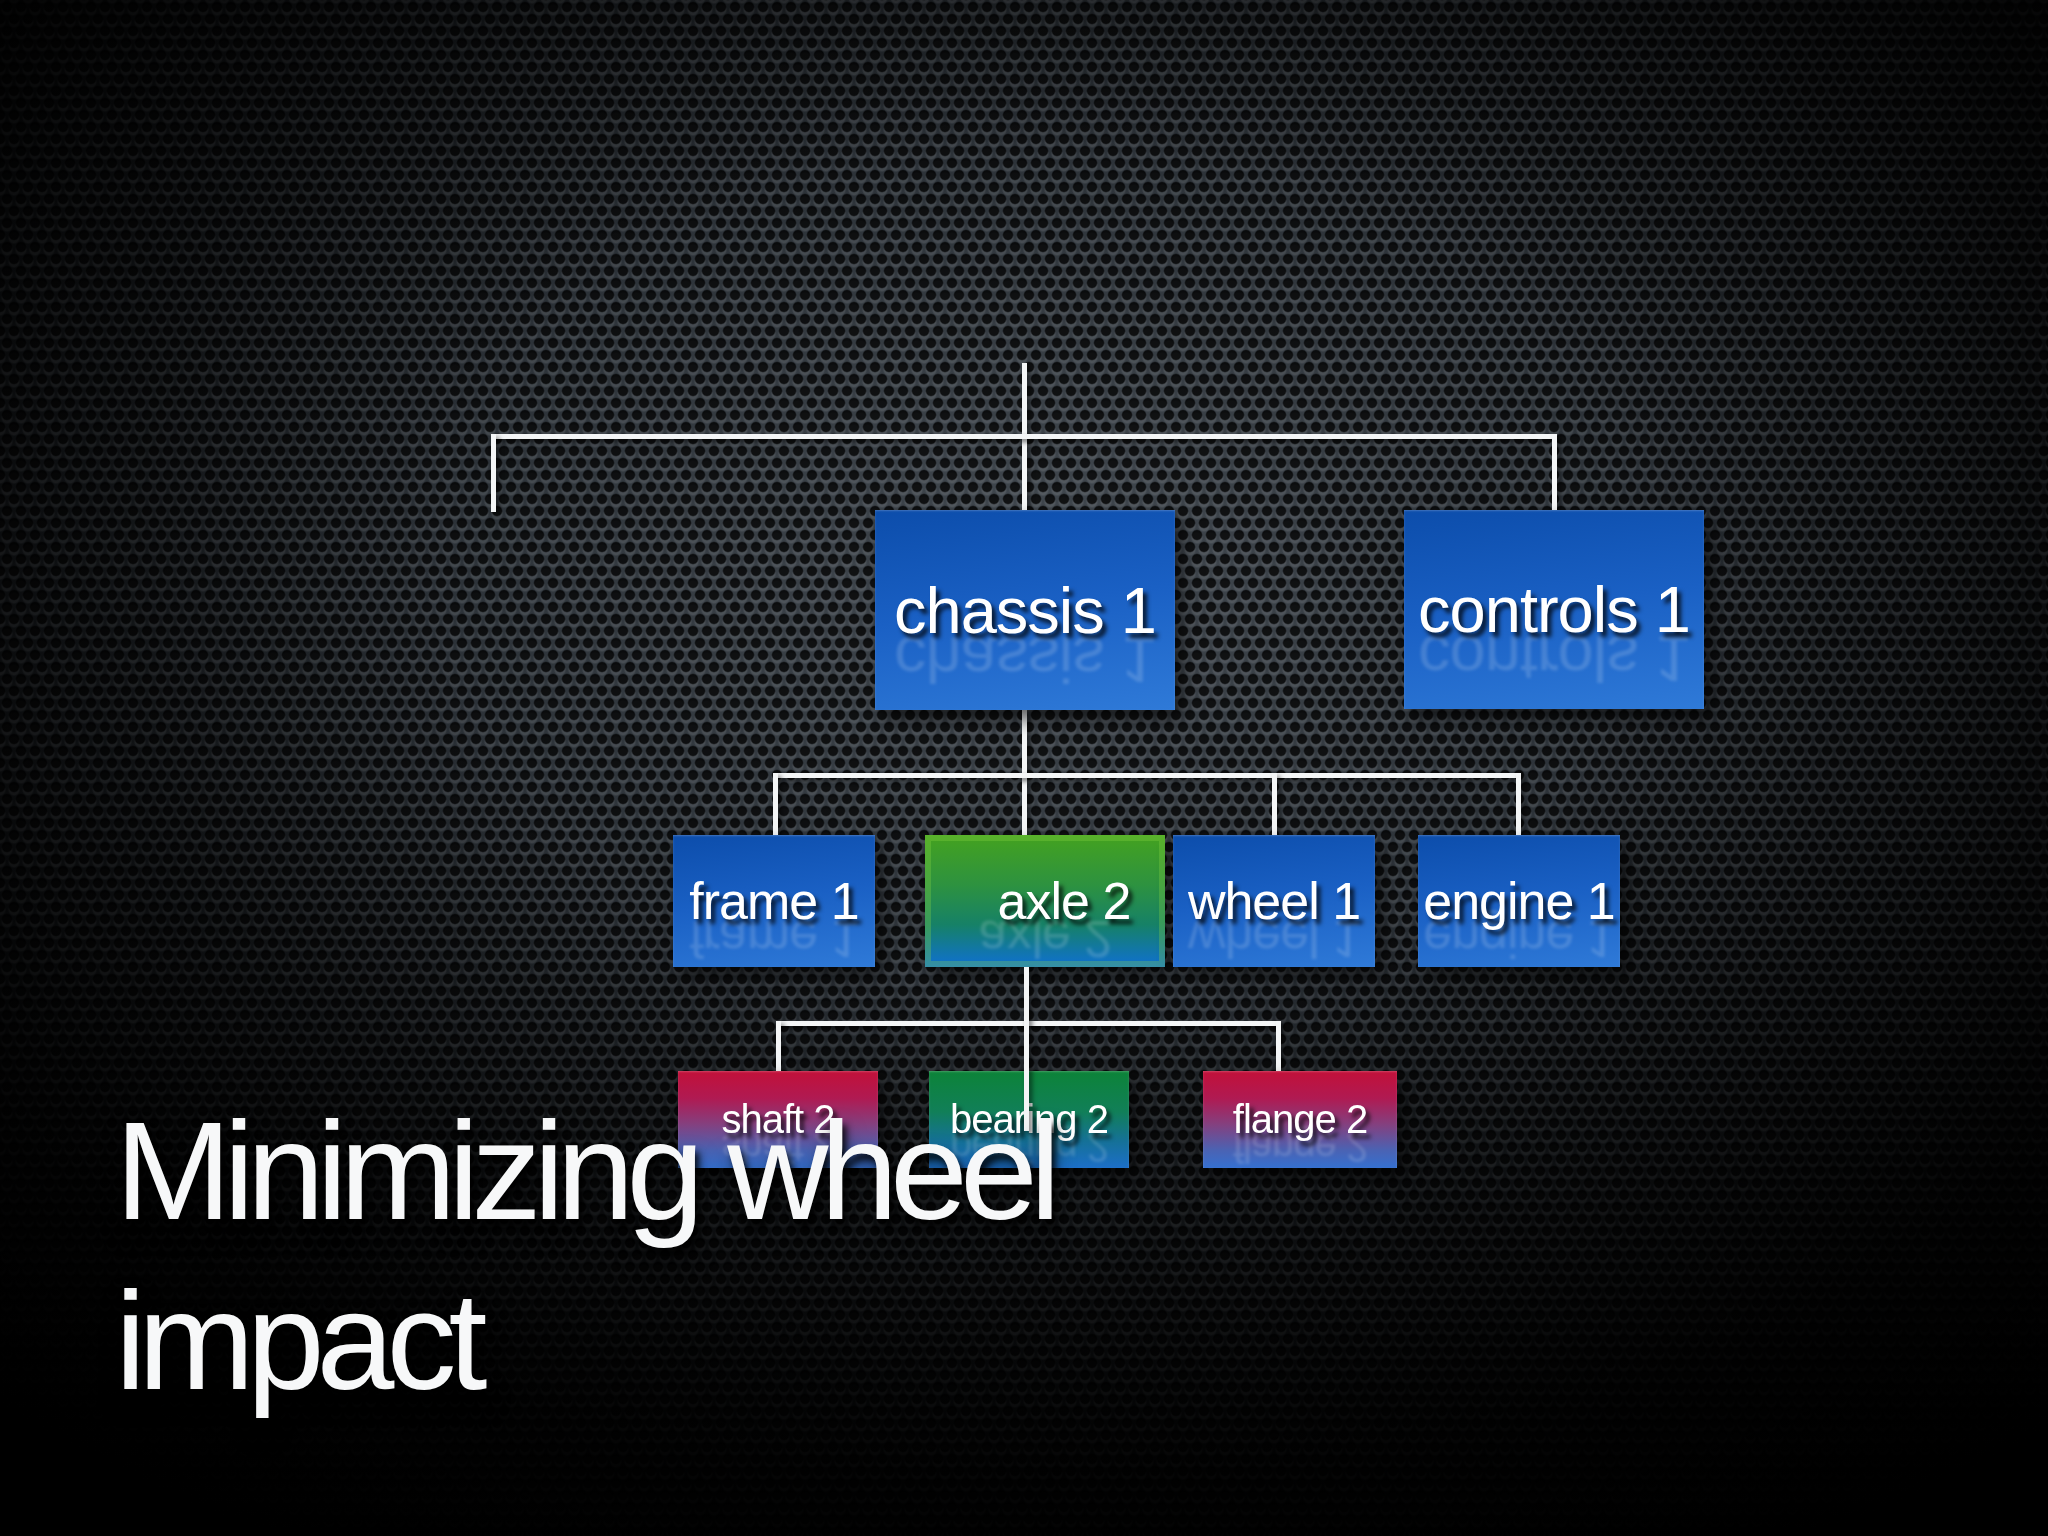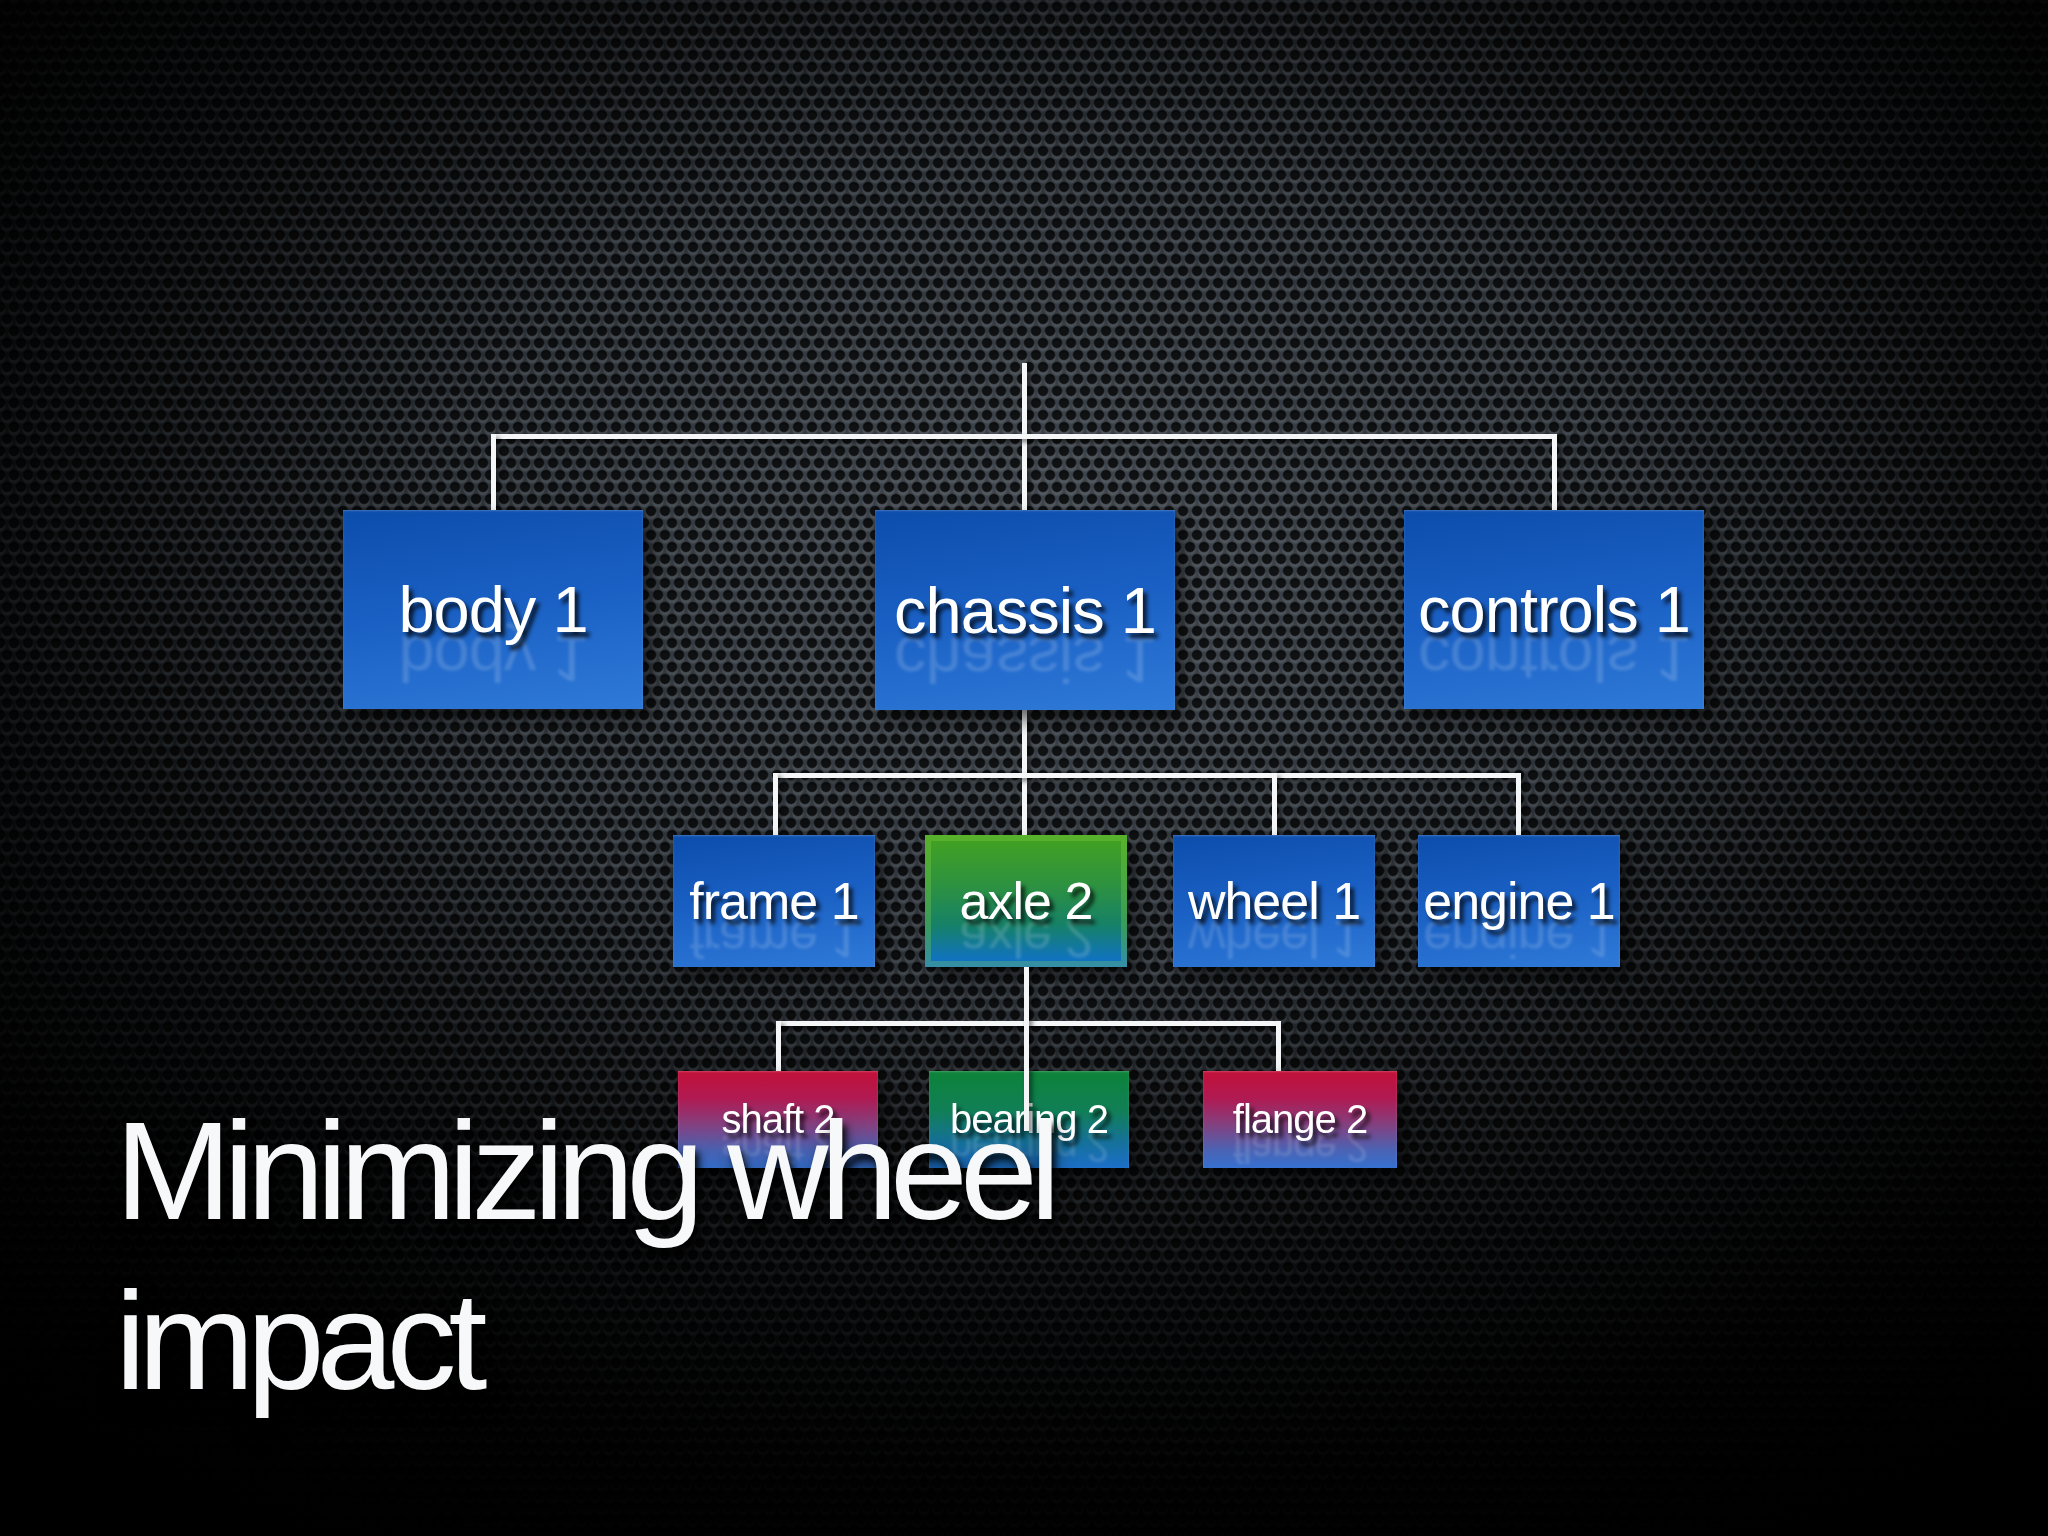--- a/index.html
+++ b/index.html
@@ -40,20 +40,21 @@
   .node .refl{
     position:absolute;left:0;width:100%;top:56%;z-index:1;text-align:center;
     transform:scaleY(-1);opacity:0.16;filter:blur(1.5px);
     white-space:nowrap;letter-spacing:-1px;pointer-events:none;
   }
   .node.blue{background:linear-gradient(172deg,#0c4dab 0%,#1a60c4 48%,#2f7ad8 100%);}
   .node.green-blue{
     background:linear-gradient(180deg,#44a21f 0%,#2d933c 30%,#1d8553 55%,#12799b 78%,#0f70d2 100%);
     background:linear-gradient(180deg,#44a21f 0%,#2d9240 38%,#168167 68%,#0f70d2 100%);
     box-shadow:7px 10px 16px rgba(0,0,0,0.60), inset 0 0 0 6px rgba(140,215,70,0.30);
+    padding-left:38px;
   }
   .node.green2-blue{background:linear-gradient(180deg,#0c8338 0%,#117f58 42%,#157197 72%,#1c6fc9 100%);}
   .node.red-blue{background:linear-gradient(180deg,#c21039 0%,#b01a52 28%,#84407f 55%,#4a63b4 82%,#3570d0 100%);}
 
   
   #n-car     {left:823px; top:163px; width:402px;height:200px;font-size:70px;}
   #n-body    {left:343px; top:510px; width:300px;height:199px;font-size:65px;}
   #n-chassis {left:875px; top:510px; width:300px;height:200px;font-size:65px;}
   #n-controls{left:1404px;top:510px; width:300px;height:199px;font-size:65px;}
   #n-frame   {left:673px; top:835px; width:202px;height:132px;font-size:52px;}
@@ -87,24 +88,20 @@
   <div class="cl" style="left:773px;top:773px;width:5px;height:64px"></div>
   <div class="cl" style="left:1272px;top:773px;width:5px;height:64px"></div>
   <div class="cl" style="left:1516px;top:773px;width:5px;height:64px"></div>
 
   <div class="cl over" style="left:1024px;top:967px;width:5px;height:164px"></div>
   <div class="cl" style="left:776px;top:1021px;width:505px;height:5px"></div>
   <div class="cl" style="left:776px;top:1021px;width:5px;height:52px"></div>
   <div class="cl" style="left:1276px;top:1021px;width:5px;height:52px"></div>
 
 
-  <div class="node blue" id="n-body">
-    <span class="lbl">body 1</span>
-    <span class="refl">body 1</span>
-  </div>
 
   <div class="node blue" id="n-chassis">
     <span class="lbl">chassis 1</span>
     <span class="refl">chassis 1</span>
   </div>
 
   <div class="node blue" id="n-controls">
     <span class="lbl">controls 1</span>
     <span class="refl">controls 1</span>
   </div>

